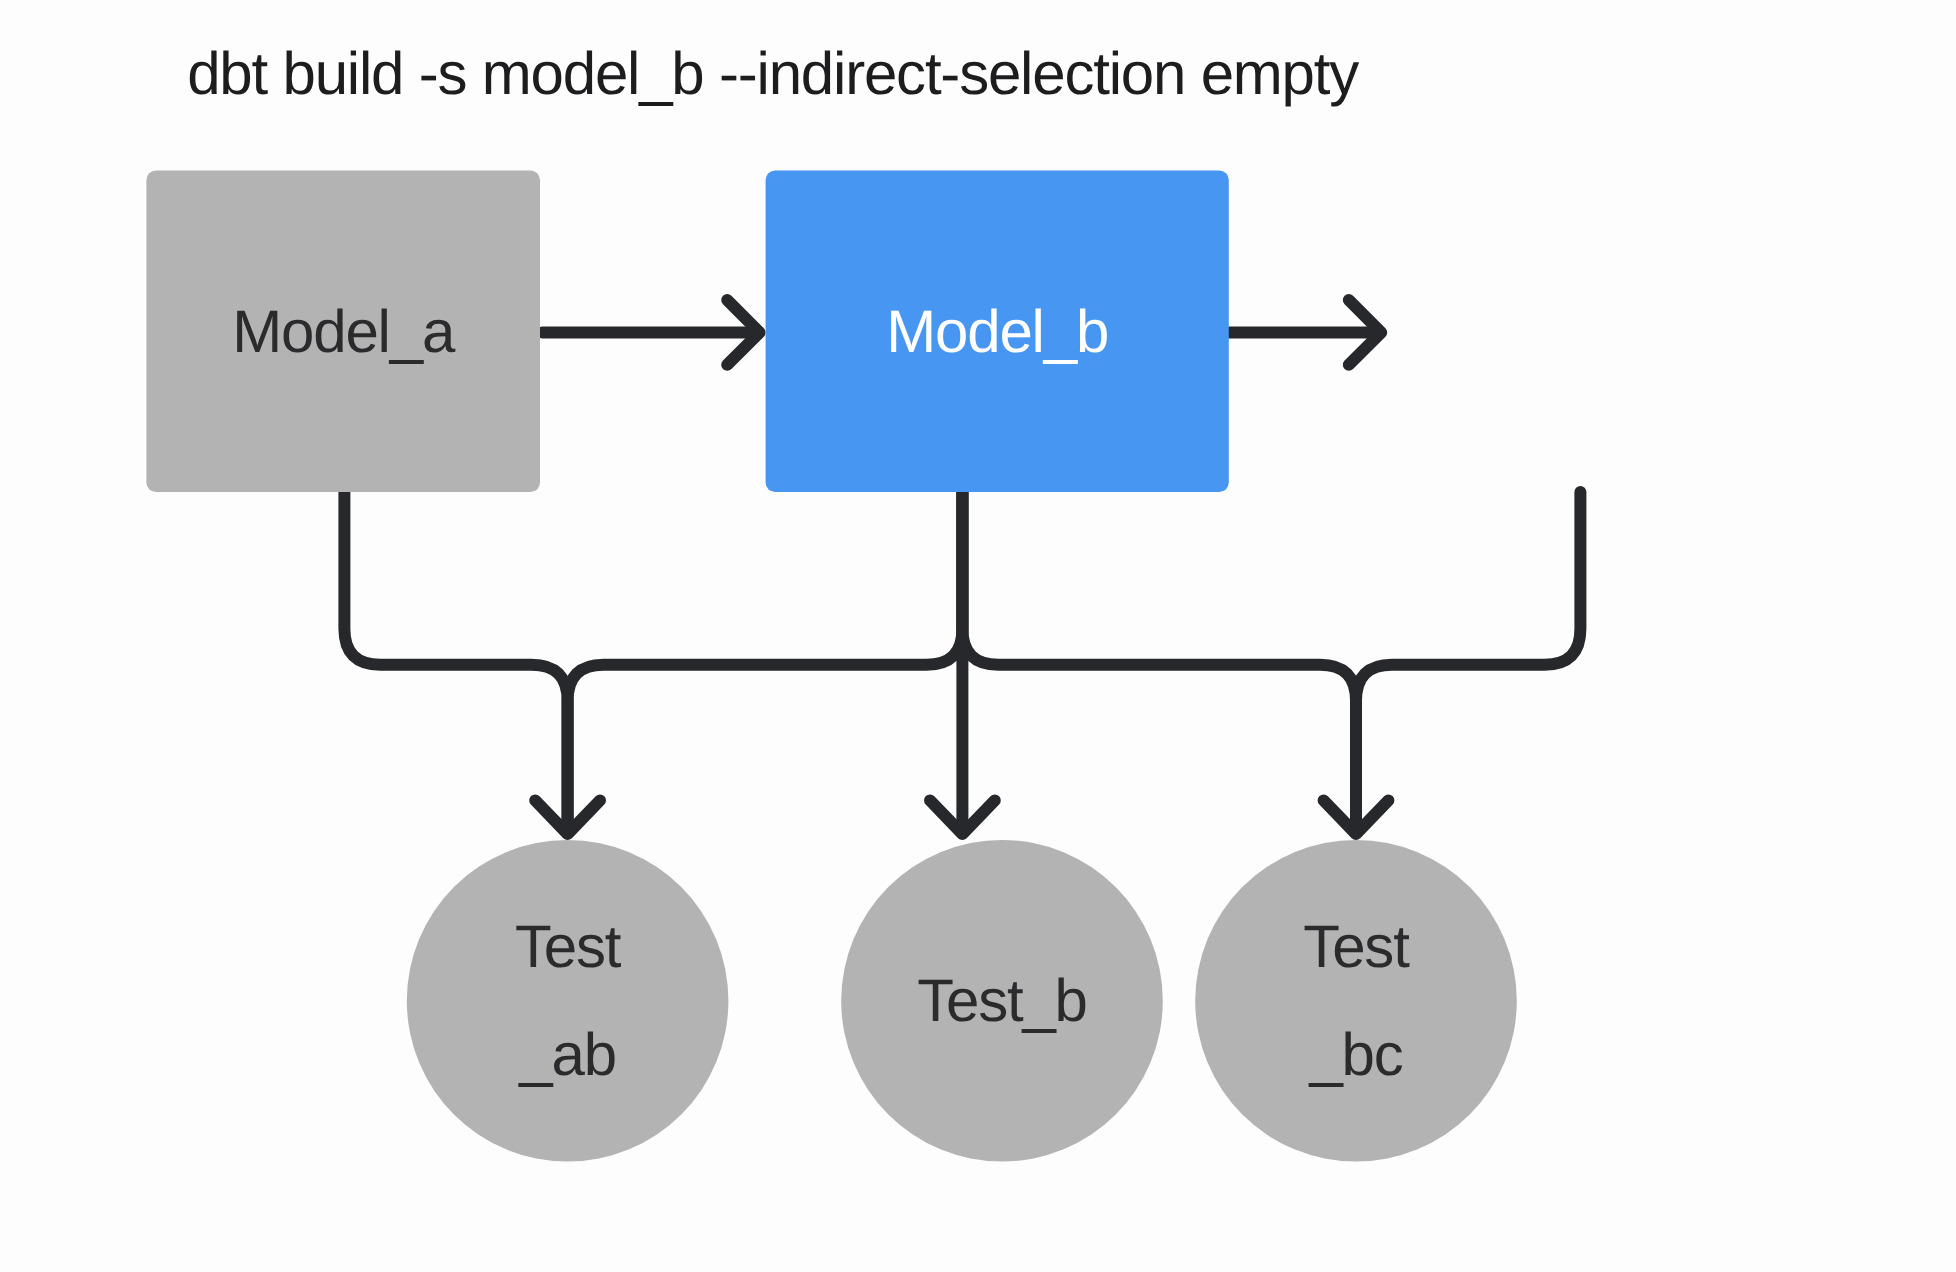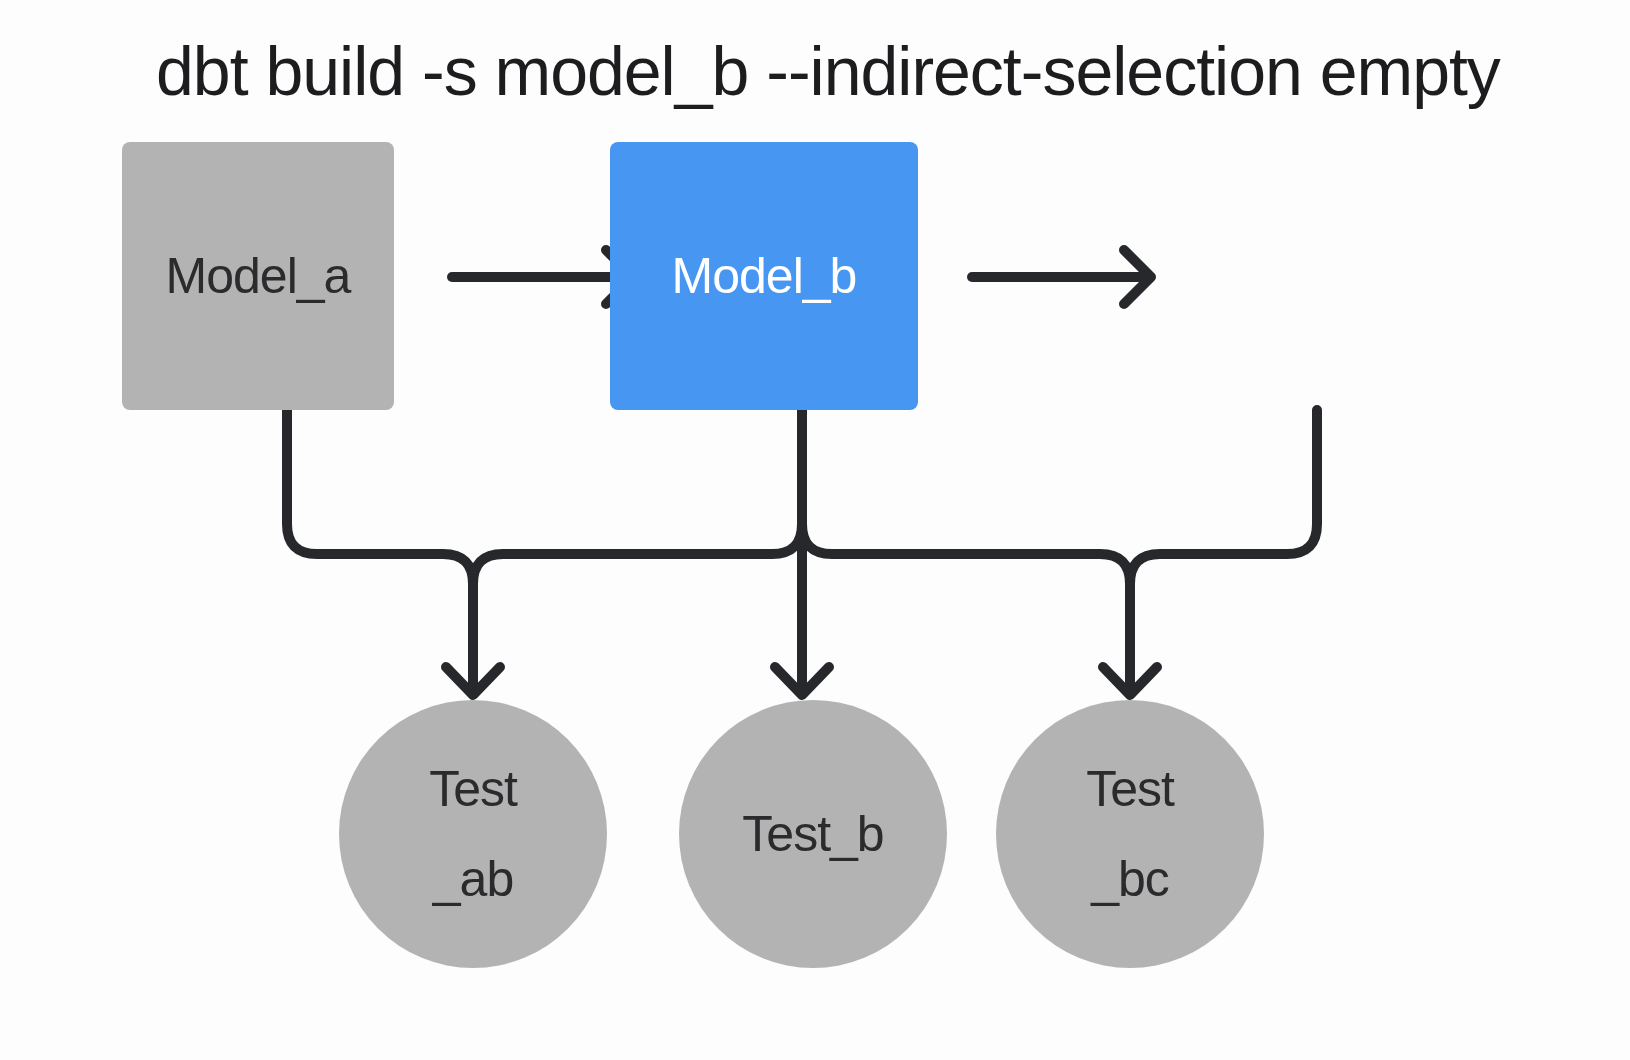--- a/index.html
+++ b/index.html
@@ -11,21 +11,21 @@
     position: relative;
     width: 1630px;
     height: 1060px;
     background: var(--bg, #fdfdfd);
     overflow: hidden;
   }
   .title {
     position: absolute;
     left: 156px;
     top: 32px;
-    font-size: 68px;
+    font-size: 50px;
     font-weight: 500;
     letter-spacing: -1px;
     color: var(--title-text, #1d1d1f);
     white-space: nowrap;
   }
   svg.edges {
     position: absolute;
     left: 0; top: 0;
     width: 1630px; height: 1060px;
   }
@@ -37,51 +37,51 @@
     stroke-linejoin: round;
   }
   .node {
     position: absolute;
     display: flex;
     align-items: center;
     justify-content: center;
     text-align: center;
   }
   .model-node {
-    width: 272px;
+    width: 328px;
     height: 268px;
     top: 142px;
     border-radius: 8px;
     background: var(--node-default, #b3b3b3);
   }
   .model-node .label {
     font-size: 50px;
     letter-spacing: -1px;
     color: var(--node-text-dark, #2b2b2d);
   }
   .model-node.selected { background: var(--node-selected, #4696f2); }
   .model-node.selected .label { color: var(--node-text-light, #ffffff); }
   #node-model-a { left: 122px; }
-  #node-model-b { left: 610px; width: 308px; }
+  #node-model-b { left: 638px; width: 386px; }
   #node-model-c { left: 1154px; }
   .test-node {
     width: 268px;
     height: 268px;
     top: 700px;
     border-radius: 50%;
     background: var(--node-default, #b3b3b3);
   }
   .test-node .label {
     font-size: 50px;
     letter-spacing: -1px;
     line-height: 90px;
     color: var(--node-text-dark, #2b2b2d);
   }
   #node-test-ab { left: 339px; }
-  #node-test-b  { left: 679px; }
+  #node-test-b  { left: 701px; }
   #node-test-bc { left: 996px; }
 </style>
 </head>
 <body>
 
 <div class="canvas">
 
   <div class="title">dbt build -s model_b --indirect-selection empty</div>
 
   <svg class="edges" viewBox="0 0 1630 1060" xmlns="http://www.w3.org/2000/svg">

